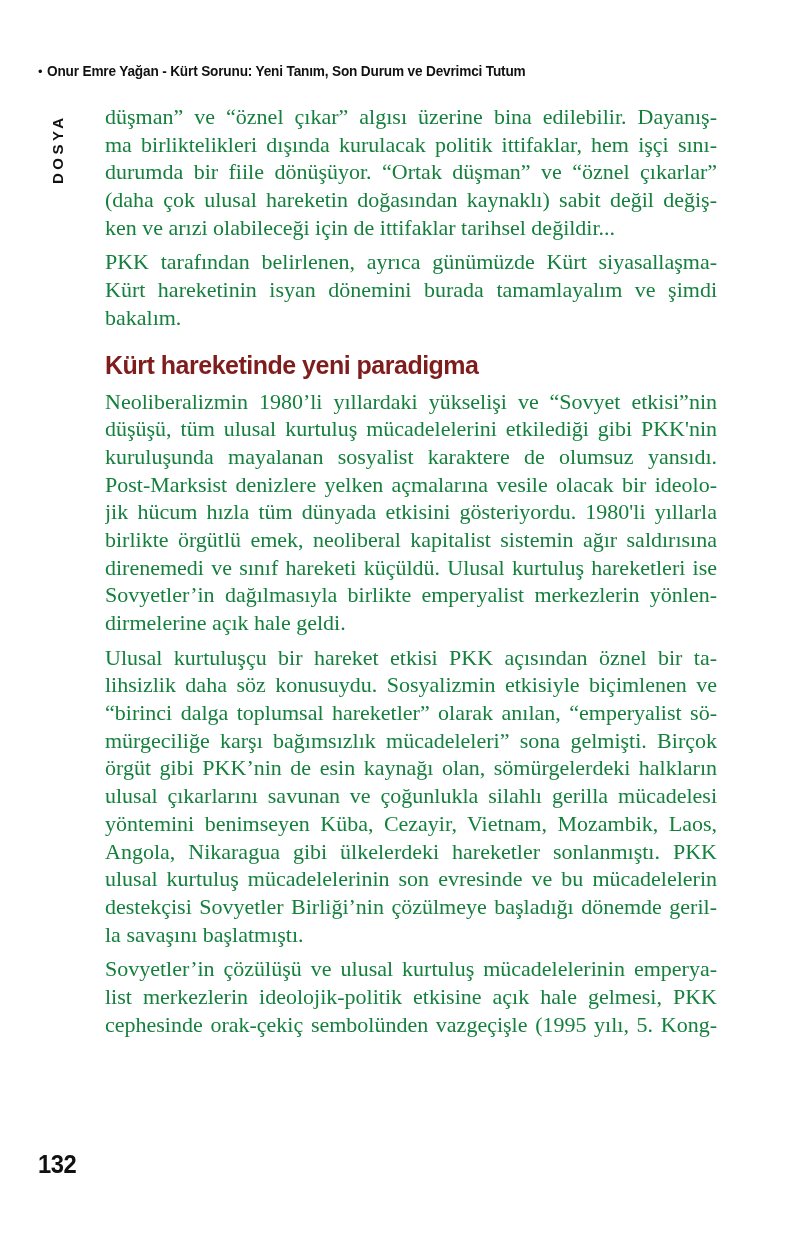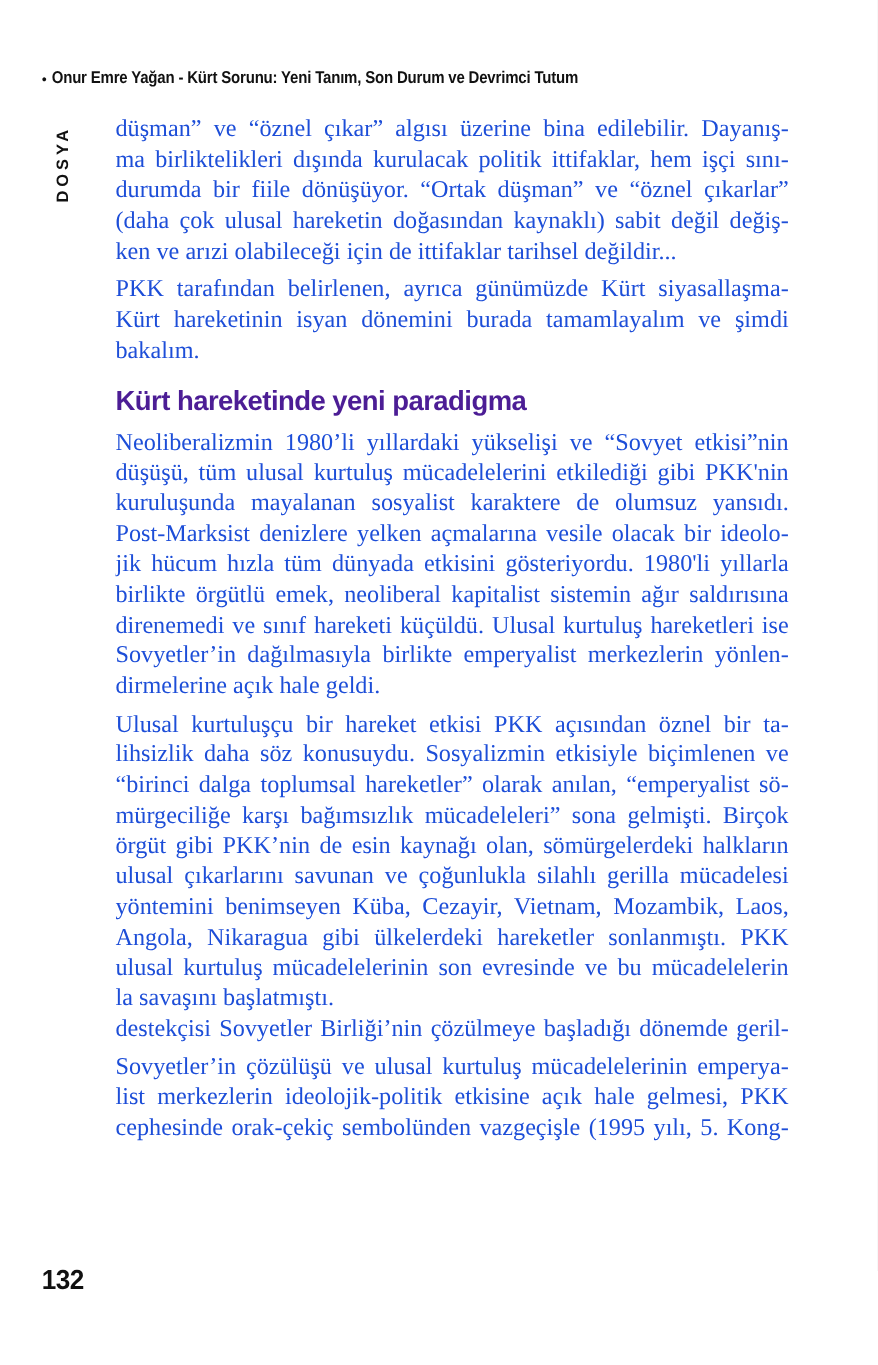--- a/index.html
+++ b/index.html
@@ -60,40 +60,40 @@
   .article {
     position: absolute;
     left: 105px;
     top: 103px;
     width: 612px;
   }
   .para {
     margin: 0 0 7px 0;
     font-size: 22px;
     line-height: 27.7px;
-    color: #1d4ed8;
+    color: #15803d;
   }
   .ln {
     text-align: justify;
     text-align-last: justify;
     height: 27.7px;
     overflow: hidden;
     white-space: nowrap;
   }
   .ln.last {
     text-align-last: left;
   }
   .section-heading {
     margin: 16px 0 6px 0;
     font-family: "Liberation Sans", sans-serif;
     font-weight: 600;
     font-size: 25px;
     letter-spacing: -0.5px;
     line-height: 34px;
-    color: #4c1d95;
+    color: #7f1d1d;
   }
 
   
   .folio {
     position: absolute;
     left: 38px;
     top: 1150px;
     font-family: "Liberation Sans", sans-serif;
     font-weight: 700;
     font-size: 25px;
@@ -143,22 +143,22 @@
       <div class="para">
         <div class="ln">Ulusal kurtuluşçu bir hareket etkisi PKK açısından öznel bir ta-</div>
         <div class="ln">lihsizlik daha söz konusuydu. Sosyalizmin etkisiyle biçimlenen ve</div>
         <div class="ln">“birinci dalga toplumsal hareketler” olarak anılan, “emperyalist sö-</div>
         <div class="ln">mürgeciliğe karşı bağımsızlık mücadeleleri” sona gelmişti. Birçok</div>
         <div class="ln">örgüt gibi PKK’nin de esin kaynağı olan, sömürgelerdeki halkların</div>
         <div class="ln">ulusal çıkarlarını savunan ve çoğunlukla silahlı gerilla mücadelesi</div>
         <div class="ln">yöntemini benimseyen Küba, Cezayir, Vietnam, Mozambik, Laos,</div>
         <div class="ln">Angola, Nikaragua gibi ülkelerdeki hareketler sonlanmıştı. PKK</div>
         <div class="ln">ulusal kurtuluş mücadelelerinin son evresinde ve bu mücadelelerin</div>
+        <div class="ln">destekçisi Sovyetler Birliği’nin çözülmeye başladığı dönemde geril-</div>
         <div class="ln last">la savaşını başlatmıştı.</div>
-        <div class="ln">destekçisi Sovyetler Birliği’nin çözülmeye başladığı dönemde geril-</div>
       </div>
       <div class="para">
         <div class="ln">Sovyetler’in çözülüşü ve ulusal kurtuluş mücadelelerinin emperya-</div>
         <div class="ln">list merkezlerin ideolojik-politik etkisine açık hale gelmesi, PKK</div>
         <div class="ln">cephesinde orak-çekiç sembolünden vazgeçişle (1995 yılı, 5. Kong-</div>
       </div>
     </div>
 
   <div class="folio">132</div>
 

